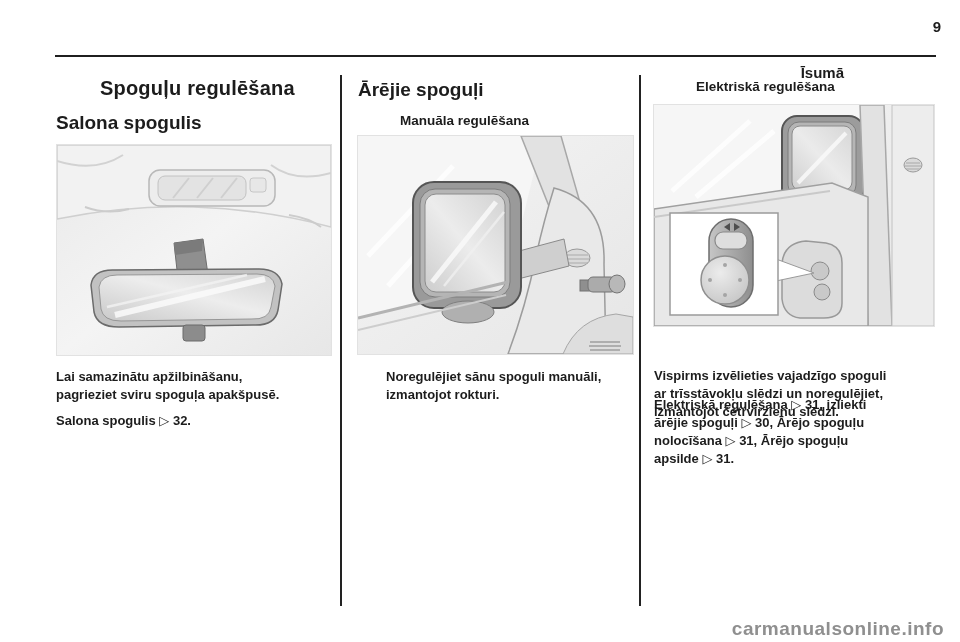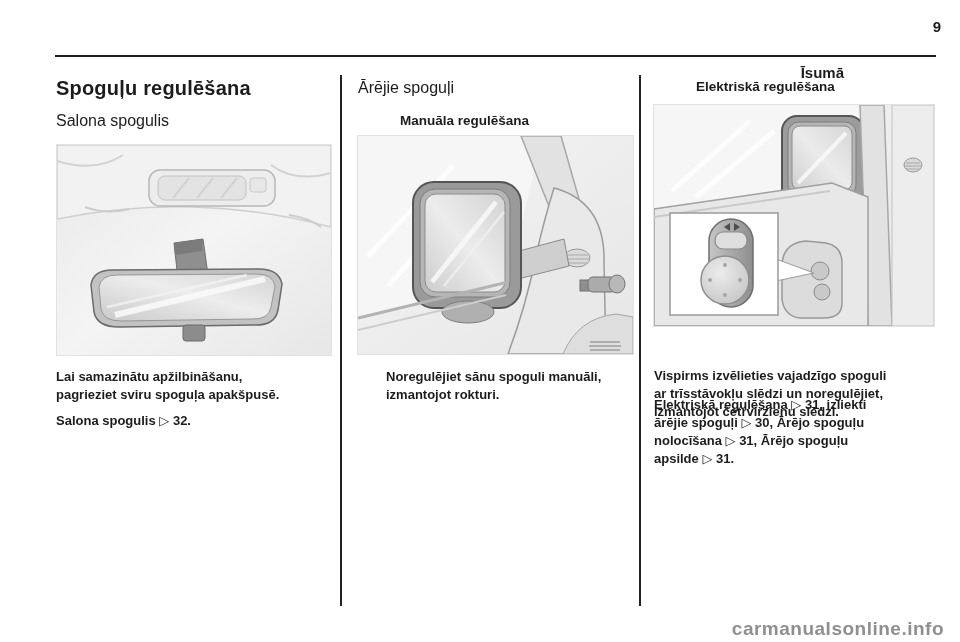--- a/index.html
+++ b/index.html
@@ -12,22 +12,22 @@
   .abs{position:absolute;}
   
   .hdr-title{top:18px;right:116px;font-size:15px;font-weight:bold;margin-top:46px;}
   .hdr-page{top:18px;right:19px;font-size:15px;font-weight:bold;}
   .hdr-rule{top:55px;left:55px;width:881px;height:2px;background:#1f1f1f;}
   
   .vrule{top:75px;width:2px;height:531px;background:#222;}
   .vrule.v1{left:340px;}
   .vrule.v2{left:639px;}
   
-  .h1{font-size:20px;font-weight:bold;letter-spacing:.2px;}
-  .h2{font-size:16px;font-weight:normal;}
+  .h1{font-size:20px;font-weight:bold;letter-spacing:.2px;margin-left:44px;}
+  .h2{font-size:19px;font-weight:bold;}
   .h3{font-size:13.5px;font-weight:bold;margin-left:42px;}
   
   .para{font-size:13px;font-weight:bold;line-height:18px;white-space:pre-line;}
   
   .illus{border:1px solid #e2e2e2;box-sizing:border-box;background:#efefef;}
   .illus svg{display:block;}
   
   .watermark{right:16px;bottom:2px;font-size:19px;font-weight:bold;color:#8f8f8f;letter-spacing:.5px;}
 </style>
 </head>

